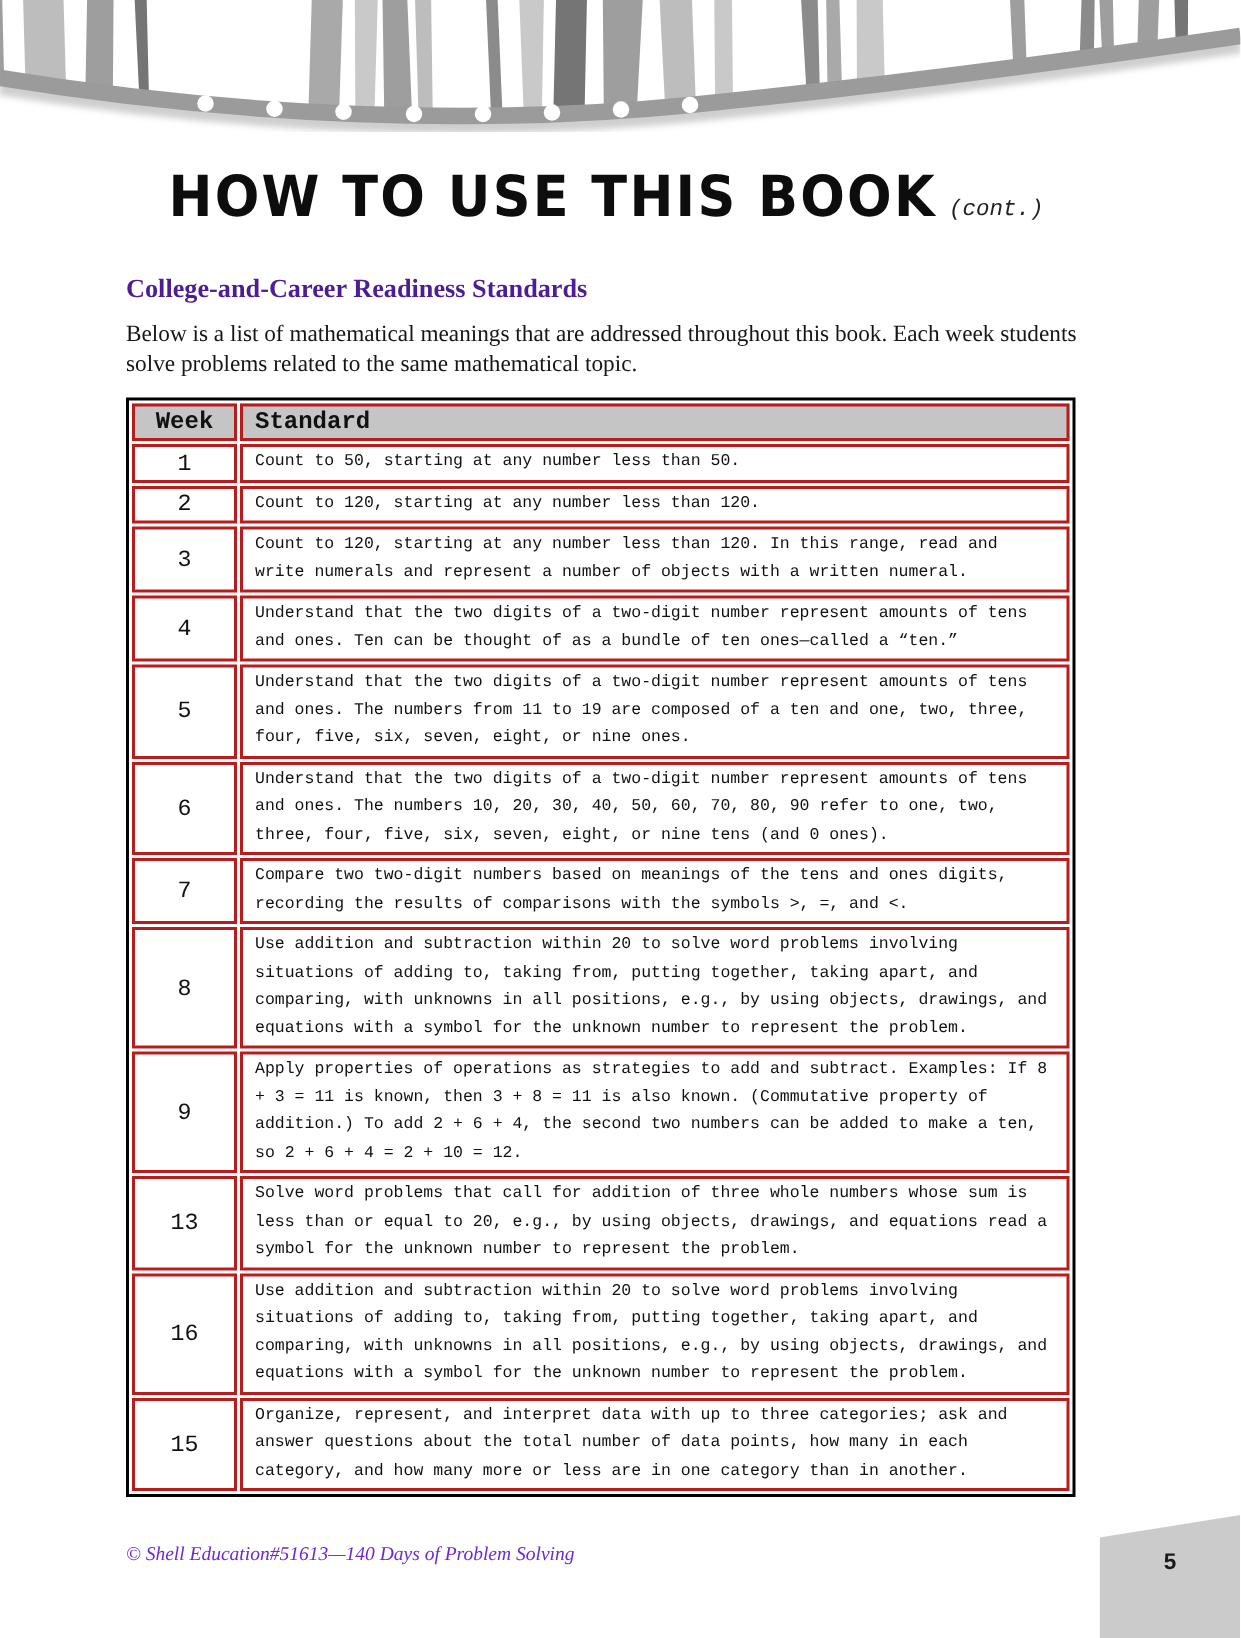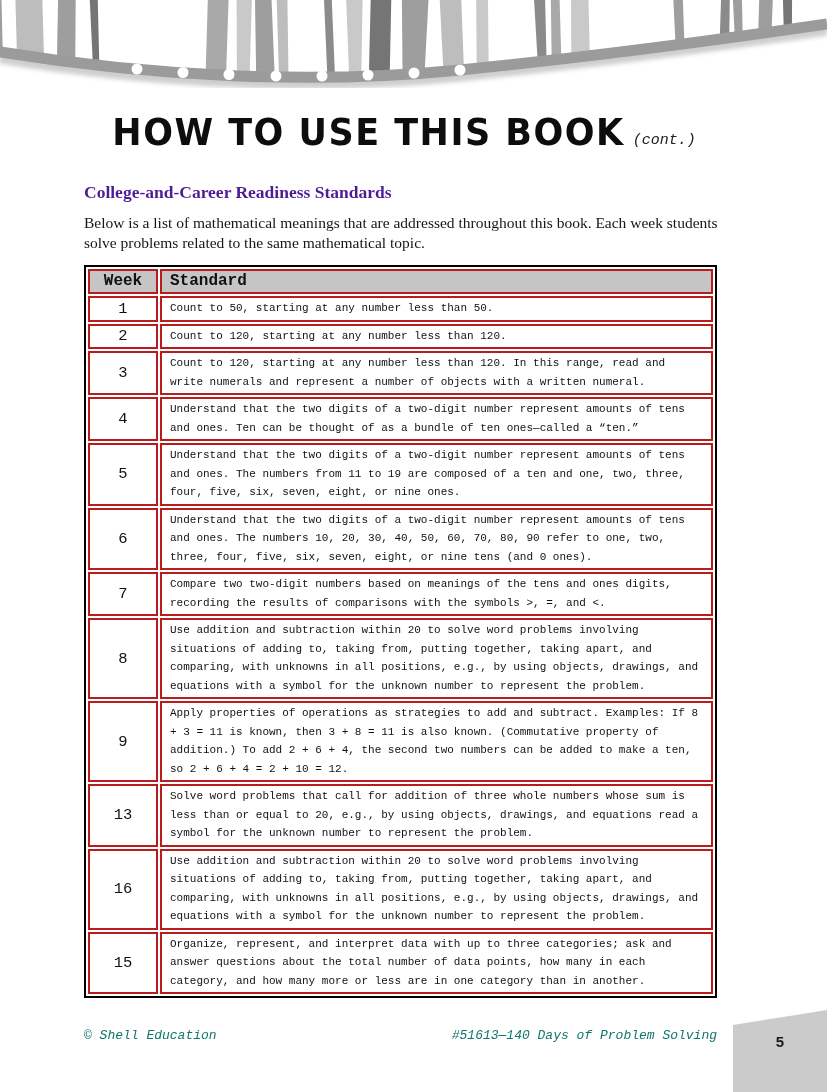--- a/index.html
+++ b/index.html
@@ -18,22 +18,22 @@
   table.standards-table{position:absolute;top:265px;left:84px;width:633px;table-layout:fixed;
         border-collapse:separate;border-spacing:2px;border:2px solid #000;background:#fff;}
   .standards-table th,.standards-table td{border:2px solid #b91c1c;font-family:Liberation Mono, monospace;
         vertical-align:middle;}
   .standards-table th{background:#c5c5c5;font-size:16px;font-weight:bold;text-align:left;
         padding:1px 8px 2px;}
   .standards-table th.week-col{width:62px;text-align:center;padding:1px 2px 2px;}
   .standards-table td.week{text-align:center;font-size:15.5px;}
   .standards-table td.standard{font-size:11px;line-height:18.5px;padding:1px 8px 2px;}
   .footer{position:absolute;top:1028px;left:84px;width:633px;display:flex;
-          justify-content:space-between;font-family:Liberation Mono, monospace;
-          font-style:italic;font-size:13px;color:#0f766e;}
+          justify-content:flex-start;font-family:Liberation Serif, serif;
+          font-style:italic;font-size:13px;color:#6d28d9;}
   .page-tab{position:absolute;right:0;bottom:0;width:94px;height:82px;background:#cbcbcb;
             clip-path:polygon(0 15px,100% 0,100% 100%,0 100%);}
   .page-tab span{display:block;margin-top:23px;text-align:center;
                  font-family:"Liberation Sans",sans-serif;font-weight:bold;font-size:15px;color:#1a1a1a;}
 </style>
 </head>
 <body>
 
 <div class="page">
 

